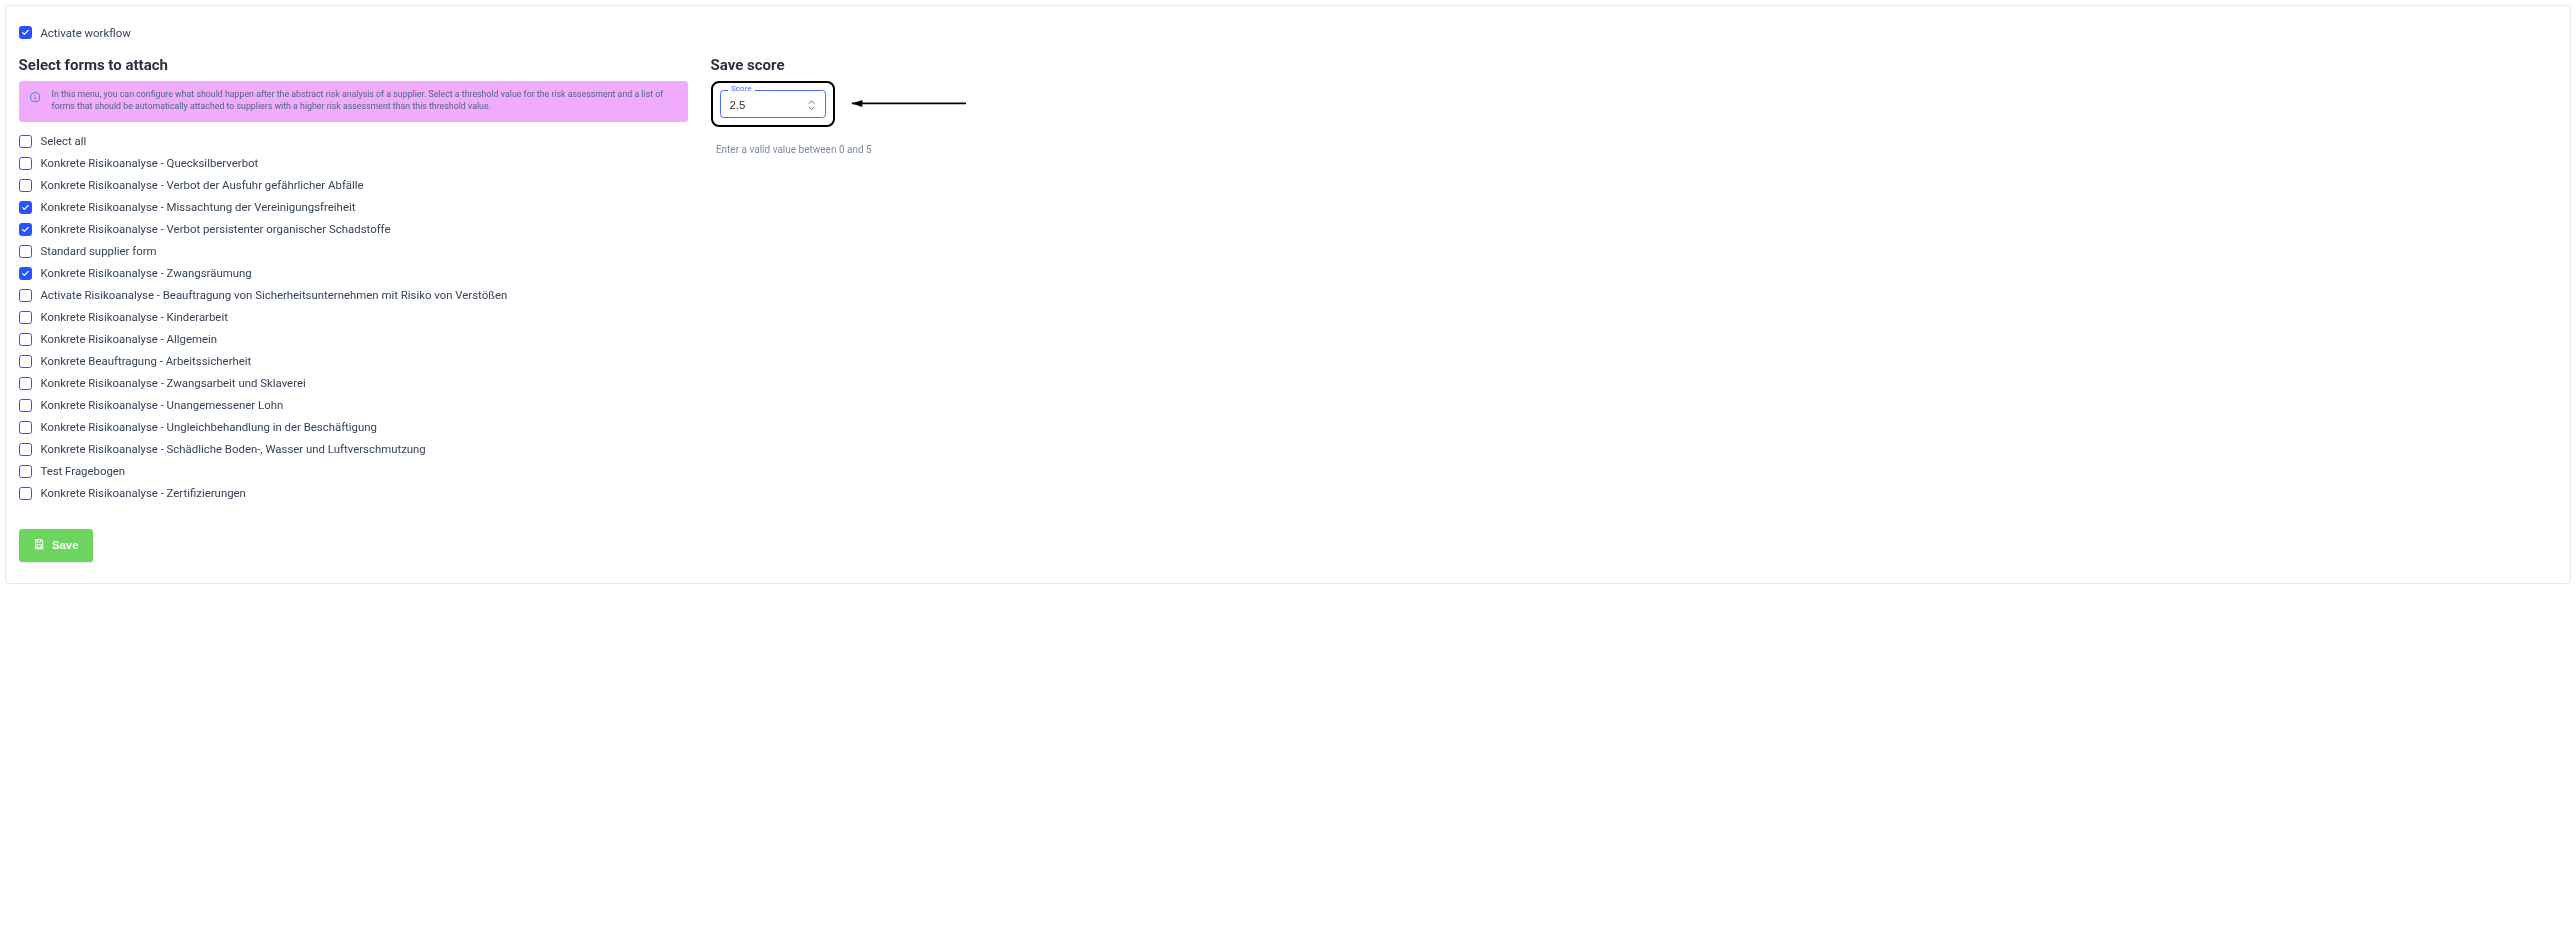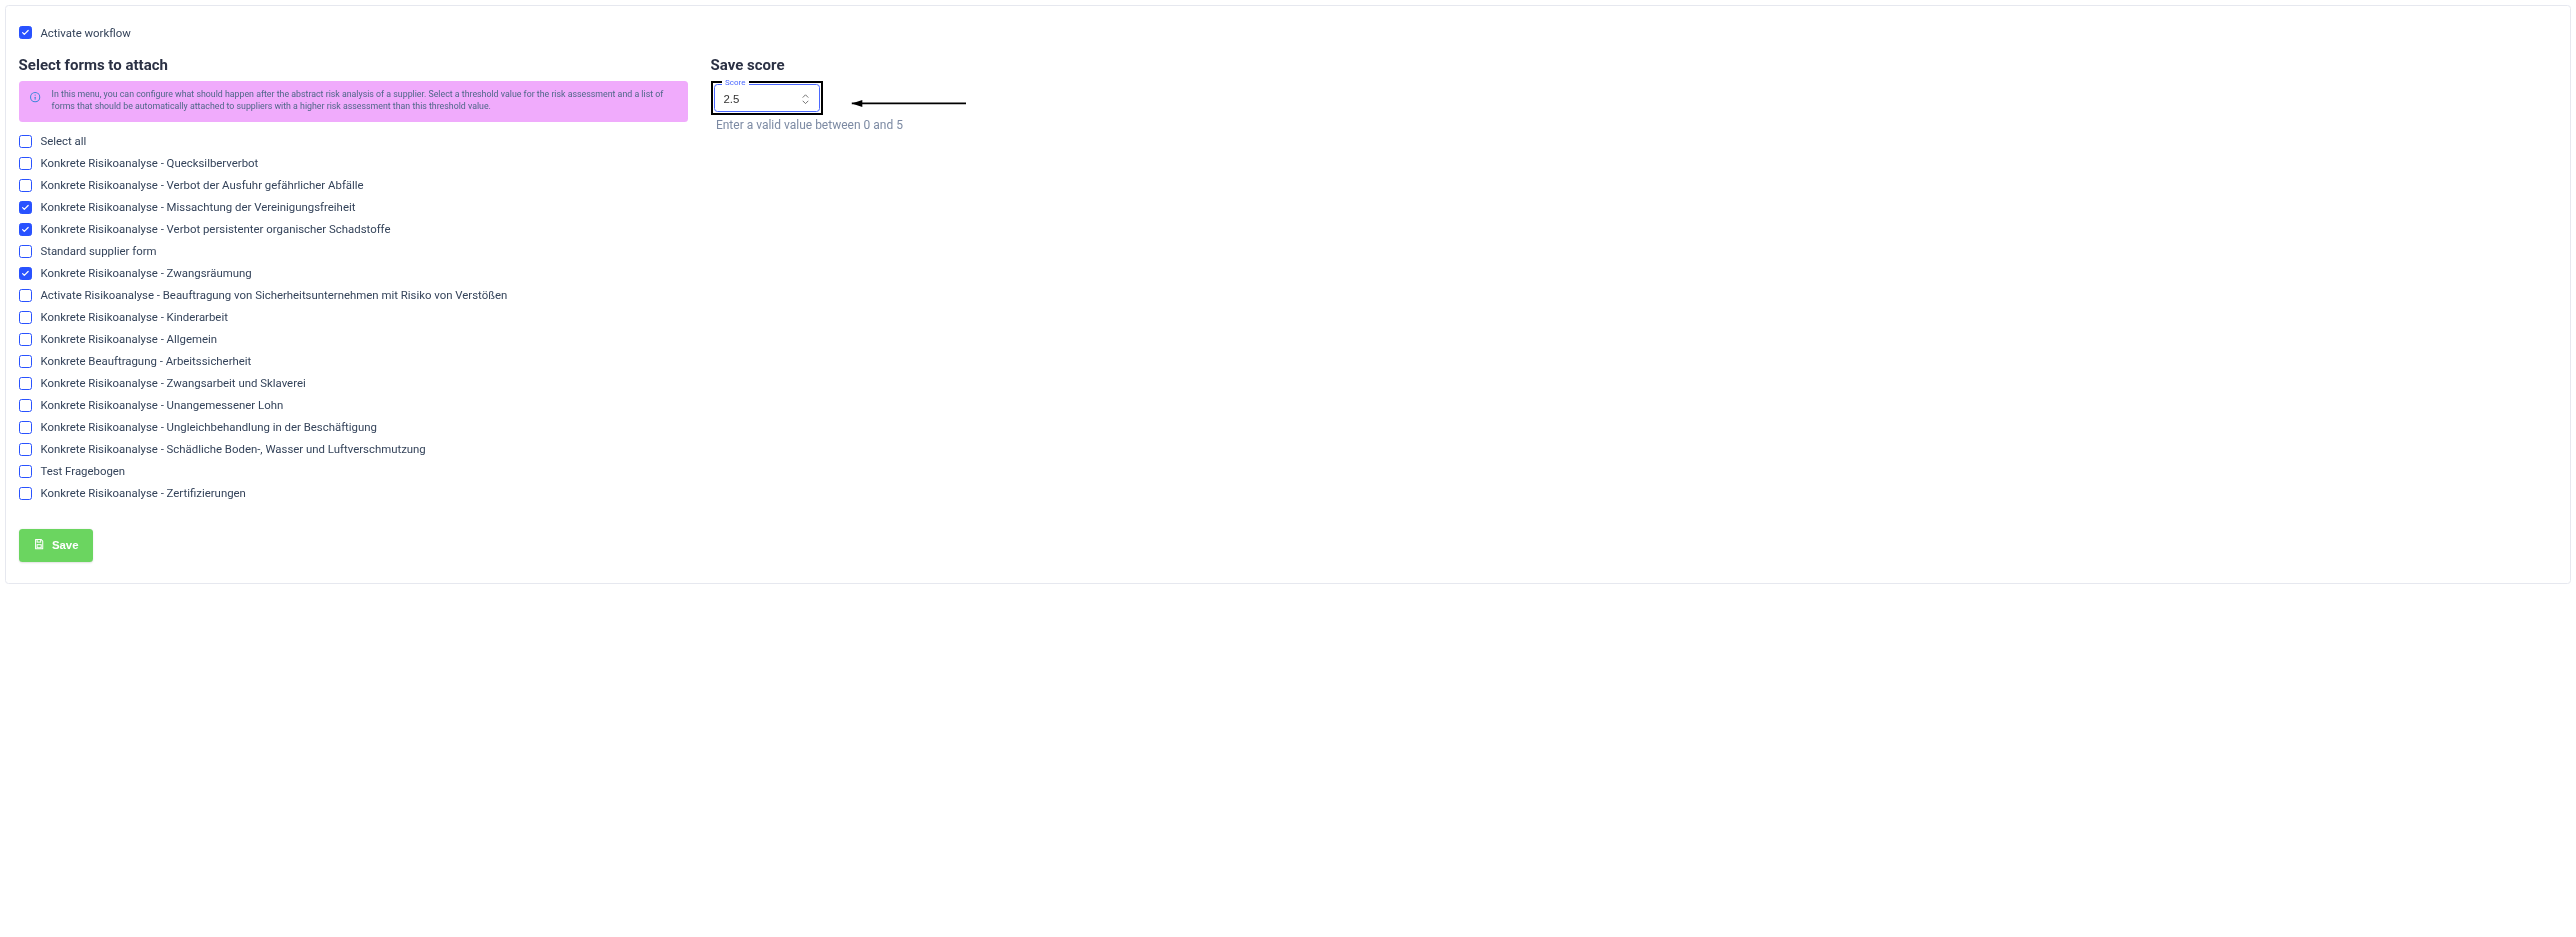--- a/index.html
+++ b/index.html
@@ -116,23 +116,23 @@
     font-weight: 700;
     color: #2b3144;
     margin: 12.3px 0 7px 0;
   }
   .score-box-wrap {
     position: relative;
     display: inline-block;
   }
   .score-outline {
     border: 2.6px solid #000;
-    padding: 1px;
+    padding: 7px;
     display: inline-block;
-    border-radius: 0;
+    border-radius: 8px;
   }
   .score-field {
     border: 0.9px solid #4b68ff;
     border-radius: 3.5px;
     padding: 8.8px 8.8px 5.3px 8.8px;
     width: 106px;
     position: relative;
     background: #fff;
   }
   .score-legend {
@@ -161,23 +161,23 @@
     flex-direction: column;
     gap: 0.9px;
   }
   .spin-btn {
     width: 8.8px; height: 5.3px;
     display: flex; align-items: center; justify-content: center;
     cursor: pointer;
     color: #666;
   }
   .score-help {
-    font-size: 12px;
+    font-size: 10px;
     color: #7c8aa3;
-    margin-top: 3px;
+    margin-top: 17px;
     margin-left: 5.3px;
   }
 
   .arrow-annot {
     position: absolute;
     left: 132px; top: 16px;
     width: 123px; height: 8.8px;
   }
   .arrow-annot svg { width: 100%; height: 100%; }
 

